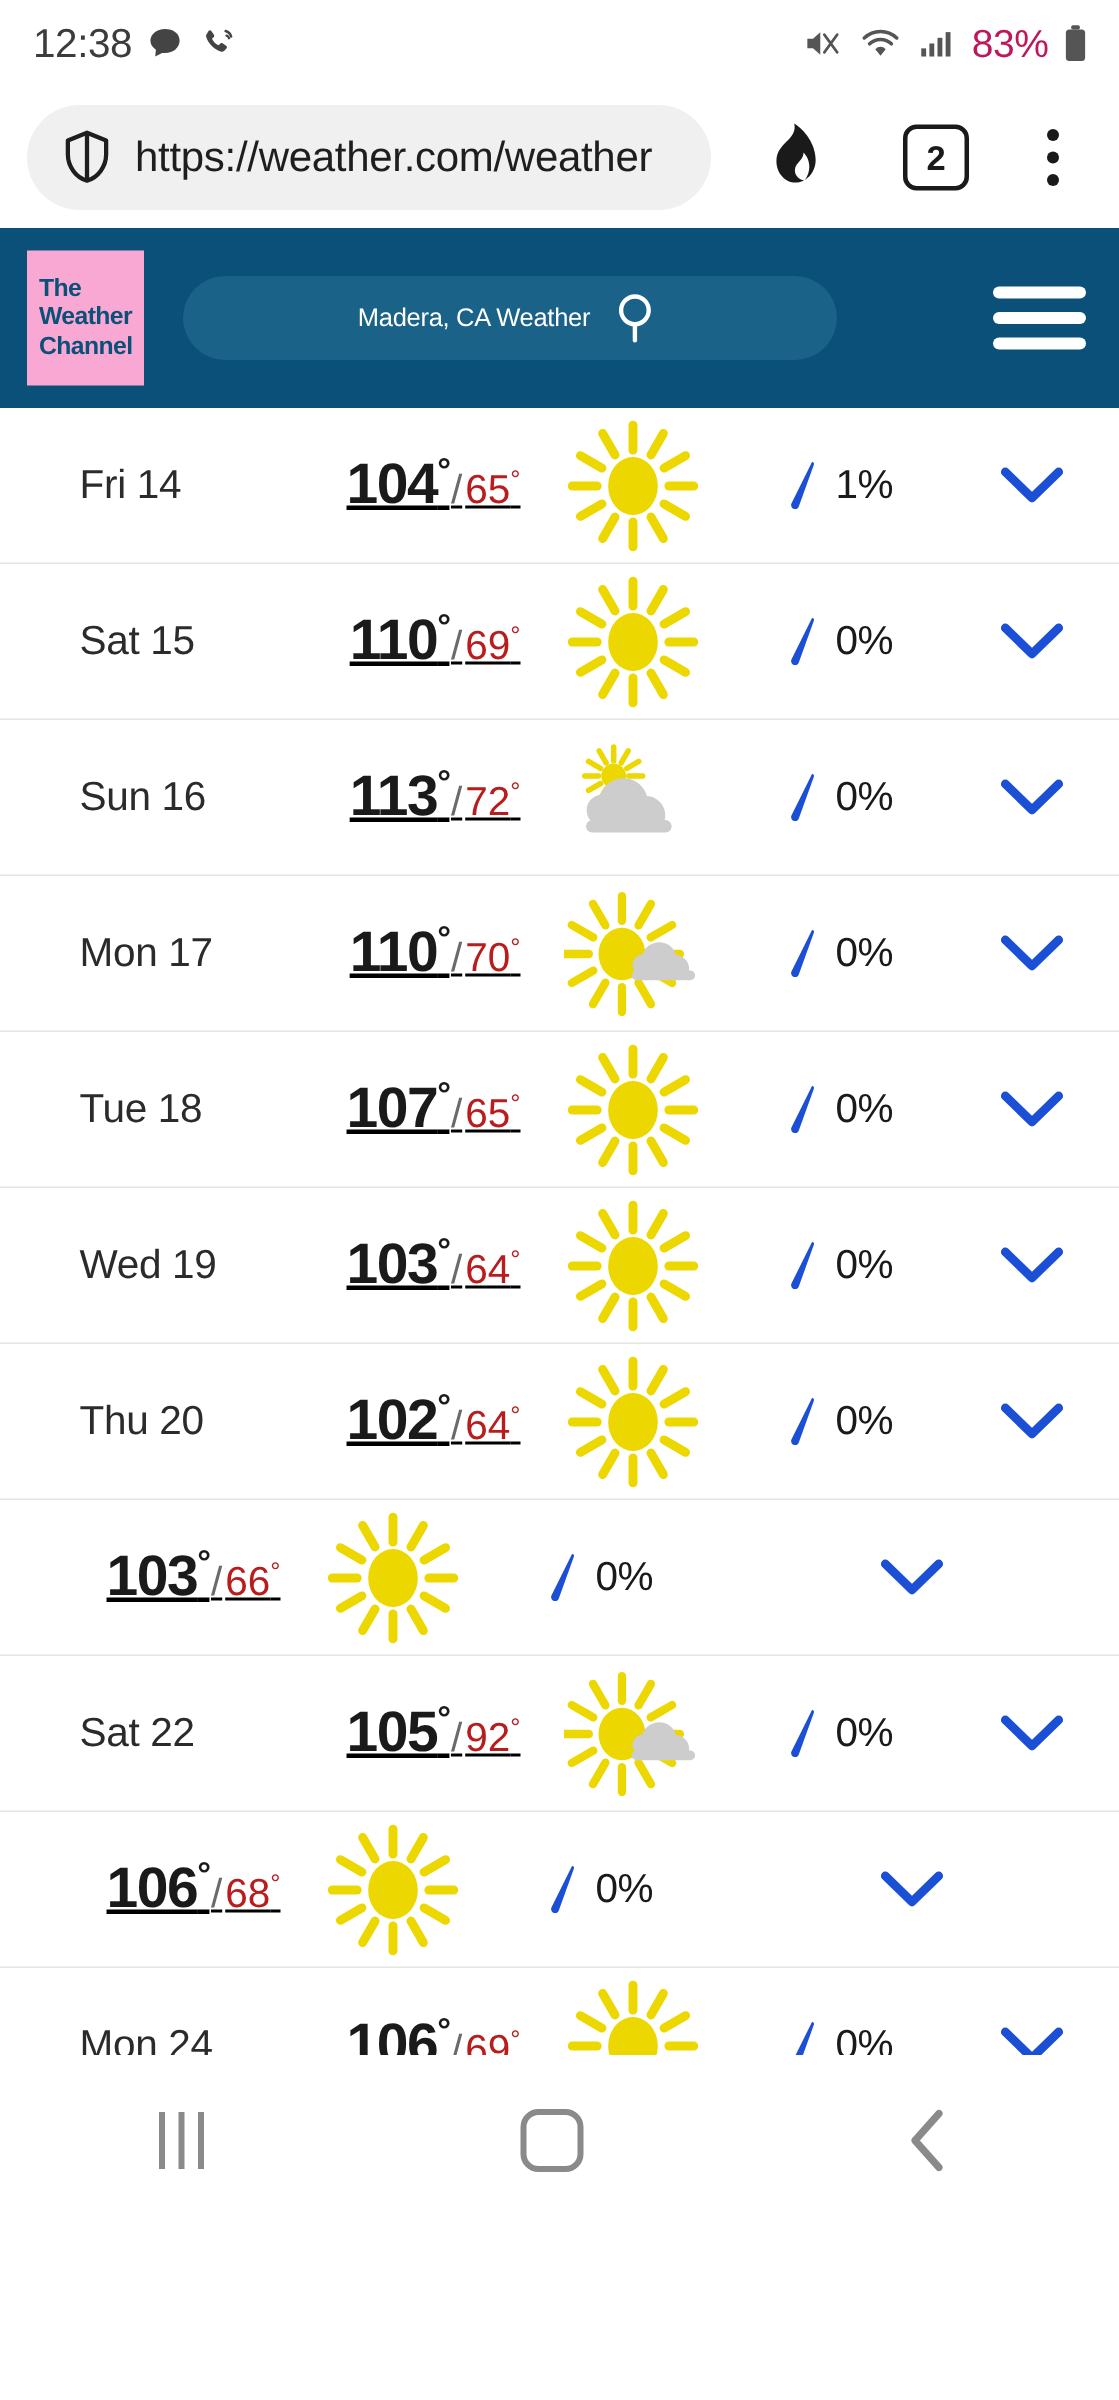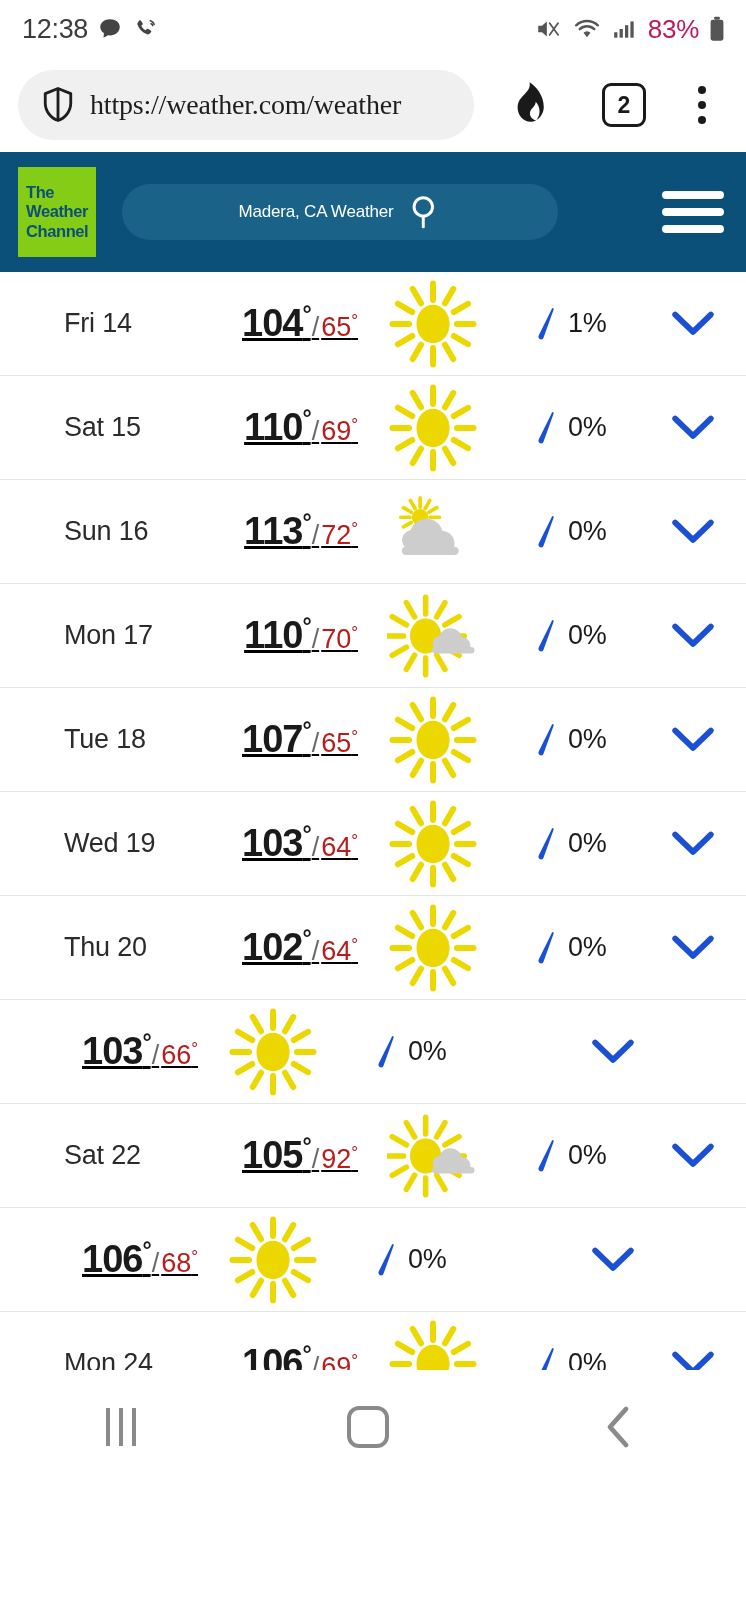--- a/index.html
+++ b/index.html
@@ -27,21 +27,21 @@
   .browser-bar{
     height:94px; width:100%;
     display:flex; align-items:center;
     padding:0 14px 0 18px;
     background:#fff;
   }
   .omnibox{
     flex:0 0 auto; width:456px; height:70px;
     background:#f0f0f0; border-radius:35px;
     display:flex; align-items:center; gap:14px;
-    padding:0 18px 0 22px; overflow:hidden;font-family:Liberation Serif, serif;
+    padding:0 18px 0 22px; overflow:hidden;
   }
   .omnibox-url{
     font-size:28px; color:#1e1e1e; white-space:nowrap;
     letter-spacing:-.2px;
   }
   .browser-actions{
     flex:1; display:flex; align-items:center;
     justify-content:space-around; padding-left:6px;
   }
   .tab-count{
@@ -53,21 +53,21 @@
   .kebab i{ width:8px; height:8px; border-radius:50%; background:#1a1a1a; display:block; }
 
   
   .twc-header{
     height:120px; width:100%;
     background:#0a5078;
     display:flex; align-items:center;
     padding:0 22px 0 18px;
   }
   .twc-logo{
-    width:78px; height:90px; background:#84cc16;
+    width:78px; height:90px; background:#f9a8d4;
     display:flex; flex-direction:column; justify-content:center;
     padding:0 8px; flex:0 0 auto;
   }
   .twc-logo span{
     font-family:"Liberation Sans", sans-serif;
     font-weight:bold; font-size:16.5px; line-height:1.16;
     color:#0a5078; letter-spacing:-.4px;
   }
   .search-pill{
     flex:0 0 auto; width:436px; height:56px; margin-left:26px;
@@ -83,21 +83,21 @@
 
   
   .forecast-list{
     width:100%; height:1212px; overflow:hidden;
     background:#fff; position:relative;
   }
   .f-row{
     height:104px; width:100%;
     display:flex; align-items:center;
     border-bottom:1px solid #e4e4e4;
-    padding:0 18px 0 16px;
+    padding:0 18px 0 5px;
   }
   .c-day{
     width:160px; flex:0 0 auto; padding-left:48px;
     font-size:27px; color:#2b2b2b; letter-spacing:-.2px;
   }
   .c-temp{
     width:182px; flex:0 0 auto;
     display:flex; align-items:baseline; justify-content:flex-end;
     white-space:nowrap;
     text-decoration:underline;

